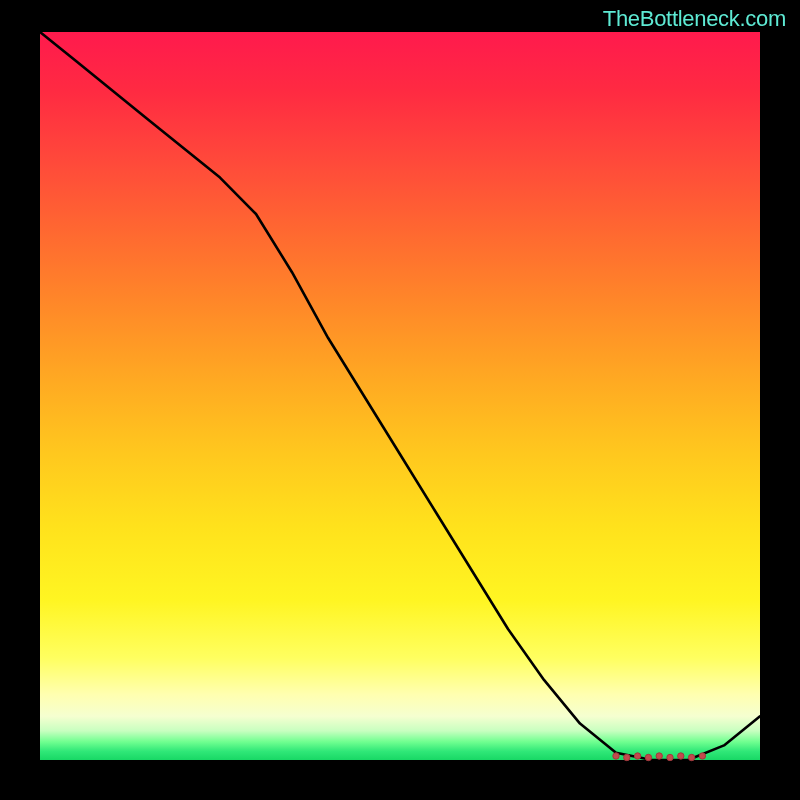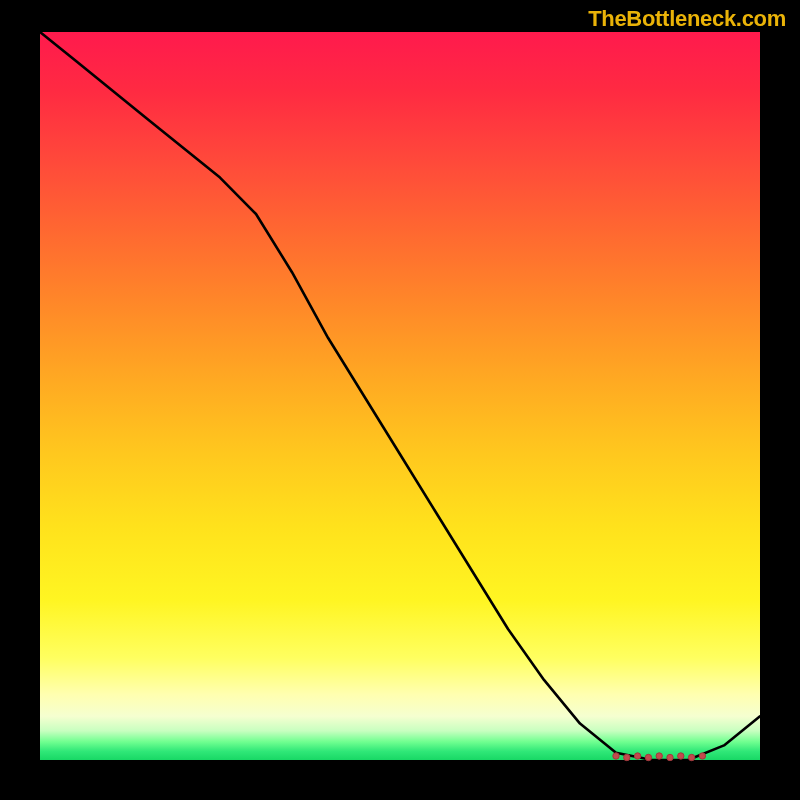--- a/index.html
+++ b/index.html
@@ -14,23 +14,23 @@
   .frame {
     position: relative;
     width: 800px;
     height: 800px;
     background: #000;
   }
   .watermark {
     position: absolute;
     top: 6px;
     right: 14px;
-    color: #eab308;
+    color: #5eead4;
     font-size: 22px;
-    font-weight: 700;
+    font-weight: 400;
     letter-spacing: -0.3px;
   }
   .plot {
     position: absolute;
     left: 40px;
     top: 32px;
     width: 720px;
     height: 728px;
     
     background: linear-gradient(to bottom,

